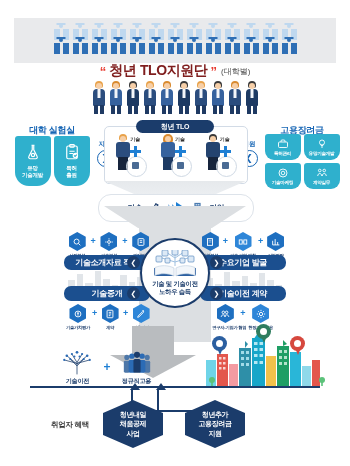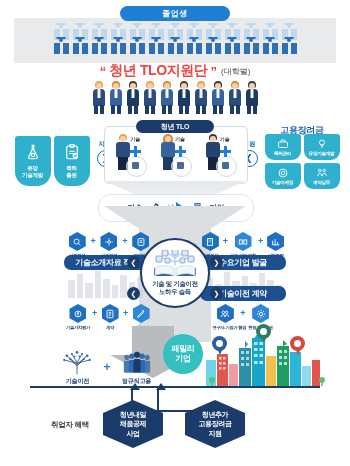--- a/index.html
+++ b/index.html
@@ -39,21 +39,21 @@
   .gperson .gp-bodyR{right:1px;}
   .light .gp-head,.light .gp-cap,.light .gp-bodyL,.light .gp-bodyR{background:#bfd8ef;}
   .dark .gp-head,.dark .gp-cap,.dark .gp-bodyL,.dark .gp-bodyR{background:#2f6fb5;}
 
   
   .headline{
     left:0;top:62px;width:350px;height:18px;
     display:flex;align-items:center;justify-content:center;gap:3px;
   }
   .q-mark{color:#e8392f;font-size:13px;font-weight:bold;line-height:1;}
-  .headline-main{color:#ef4444;font-size:14px;font-weight:bold;letter-spacing:-.4px;}
+  .headline-main{color:#7f1d1d;font-size:14px;font-weight:bold;letter-spacing:-.4px;}
   .headline-sub{color:#4b4b4b;font-size:8px;margin-left:1px;}
 
   
   .crowd{left:88px;top:80px;width:174px;height:34px;display:flex;justify-content:center;align-items:flex-end;gap:1px;}
   .cperson{width:16px;height:33px;position:relative;}
   .cperson .c-hair{position:absolute;left:50%;transform:translateX(-50%);top:0;width:8px;height:7px;border-radius:4px 4px 2px 2px;}
   .cperson .c-face{position:absolute;left:50%;transform:translateX(-50%);top:2px;width:6px;height:6px;border-radius:50%;background:#f6cfa8;}
   .cperson .c-body{position:absolute;left:50%;transform:translateX(-50%);top:8px;width:12px;height:17px;border-radius:4px 4px 1px 1px;}
   .cperson .c-leg{position:absolute;top:24px;width:4px;height:9px;background:#1f3a63;}
   .cperson .c-legL{left:3px;}
@@ -237,21 +237,20 @@
   .upcon{position:absolute;background:#1b3c6b;}
   .uparrow{position:absolute;width:0;height:0;
     border-left:5px solid transparent;border-right:5px solid transparent;border-bottom:7px solid #1b3c6b;}
 </style>
 </head>
 <body>
 
 <div id="root">
 
   <div class="abs grad-band"></div>
-  <div class="abs grad-pill">졸업생</div>
 
   <div class="abs grad-row grad-row1">
     <div class="gperson light">
         <i class="gp-cap"></i>
         <i class="gp-head"></i>
         <i class="gp-bodyL"></i>
         <i class="gp-bodyR"></i>
       </div>
     <div class="gperson light">
         <i class="gp-cap"></i>
@@ -491,20 +490,21 @@
     <div class="cperson">
         <i class="c-hair" style="background:#3a3a3a"></i>
         <i class="c-face"></i>
         <i class="c-body" style="background:#1d3a63"></i>
         <i class="c-shirt"></i>
         <i class="c-leg c-legL"></i>
         <i class="c-leg c-legR"></i>
       </div>
   </div>
 
+  <div class="abs side-head lab-head">대학 실험실</div>
   <div class="abs lab-wrap">
     <div class="lab-card">
       <span class="lab-ico">
         <svg viewBox="0 0 24 24" width="18" height="18">
             <g fill="none" stroke="#fff" stroke-width="1.6">
               <path d="M10 3h4M11 3v6L6.5 18a2 2 0 0 0 1.8 3h7.4a2 2 0 0 0 1.8-3L13 9V3"></path>
               <circle cx="12" cy="16" r="2.2"></circle>
             </g>
           </svg>
       </span>
@@ -755,20 +755,21 @@
               <path d="M4 19V9M10 19V5M16 19v-7M4 19h16"></path>
             </g>
           </svg>
         </div>
       <div class="hex-lbl">기업전략</div>
     </div>
   </div>
 
   <div class="abs pbar pbar-tl">기술소개자료 작성</div>
   <div class="abs pbar pbar-tr">수요기업 발굴</div>
+  <div class="abs pbar pbar-bl">기술중개</div>
   <div class="abs pbar pbar-br">기술이전 계약</div>
 
   <div class="abs knob knob-tl">❮</div>
   <div class="abs knob knob-tr">❯</div>
   <div class="abs knob knob-bl">❮</div>
   <div class="abs knob knob-br">❯</div>
 
   <div class="abs hub">
     <div class="hub-ring"></div>
     <svg class="hub-book" viewBox="0 0 50 28">
@@ -855,24 +856,20 @@
             </g>
           </svg>
         </div>
       <div class="hex-lbl">현장기술 적용</div>
     </div>
   </div>
 
   <div class="abs bigarrow">
     <i class="shaft"></i>
       <i class="headtri"></i>
-  </div>
-  <div class="abs fam">
-    <span>패밀리</span>
-      <span>기업</span>
   </div>
 
   <div class="abs bl-wrap">
     <div class="bl-item">
       <div class="bl-ico">
         <svg viewBox="0 0 40 28" width="34" height="25">
           <g stroke="#1b3c6b" stroke-width=".9" fill="none">
             <path d="M20 28V14"></path>
               <path d="M20 16L8 6M20 16L32 6M20 18L12 10M20 18L28 10M20 14L14 4M20 14L26 4M20 15L5 11M20 15L35 11"></path>
           </g>

